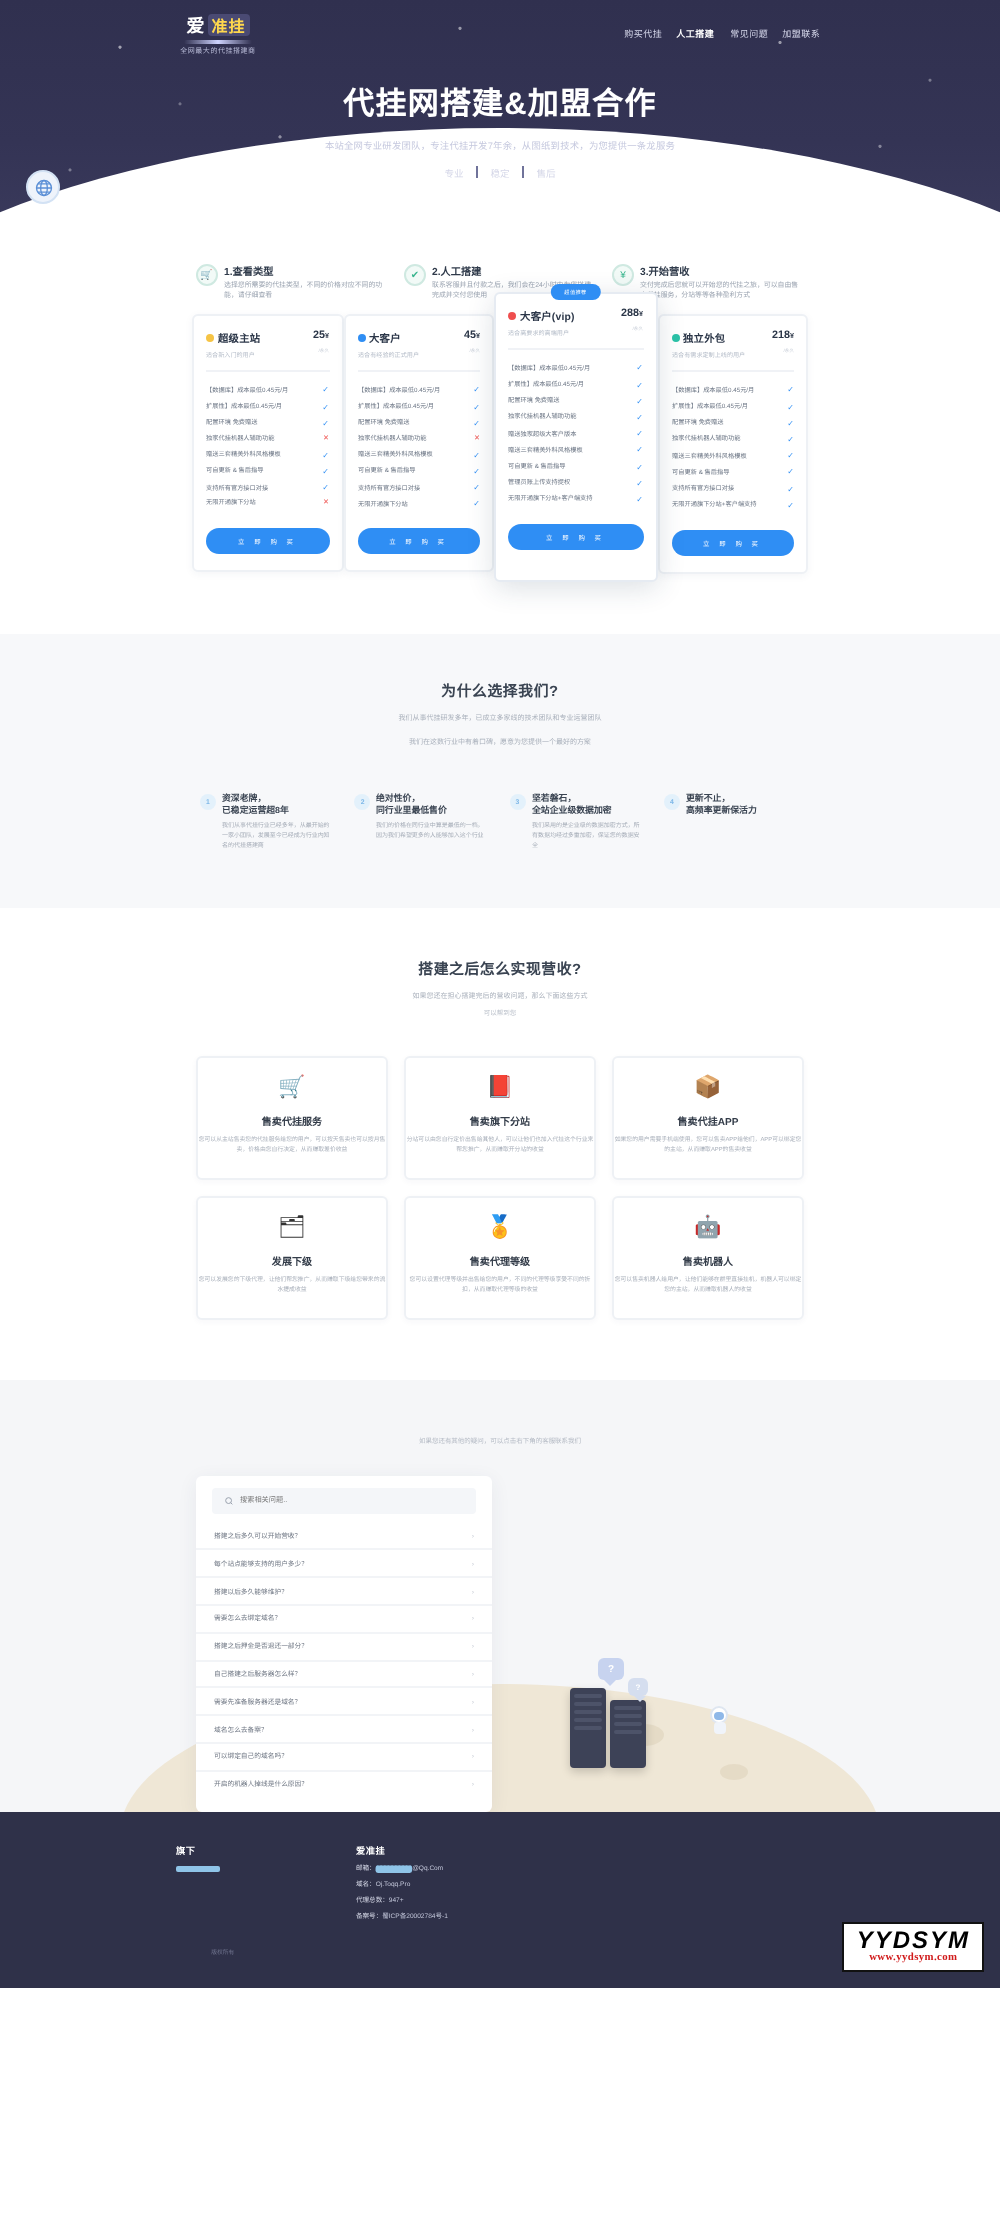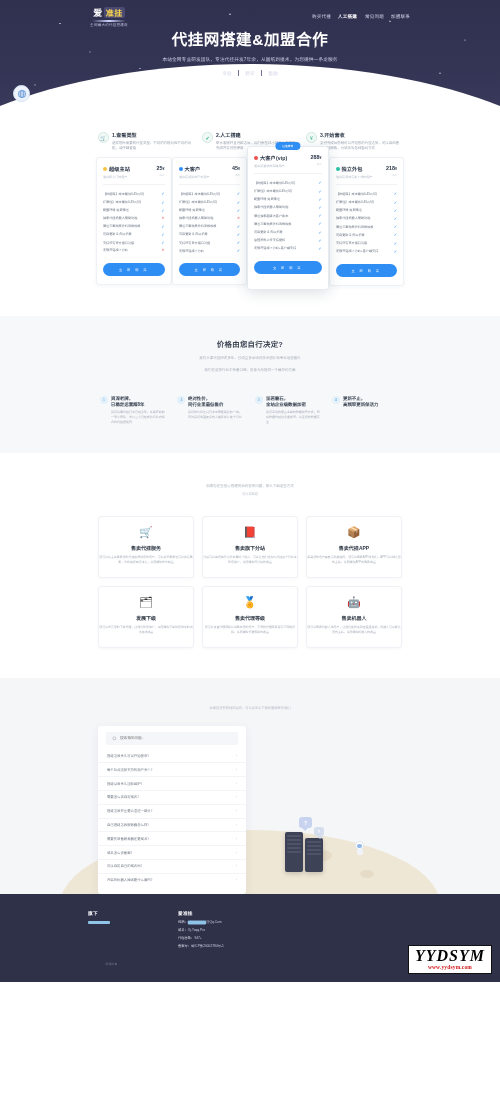--- a/index.html
+++ b/index.html
@@ -69,21 +69,21 @@
   .nav { display:flex; gap:11px; align-items:center; }
   .nav-item {
     font-size:3.6px; color:#d7d9ec; letter-spacing:.2px;
     transform:scale(1.25); transform-origin:center;
     cursor:pointer; white-space:nowrap;
   }
   .nav-item.active { color:#fff; font-weight:700; }
 
   .hero-title {
     text-align:center; color:#fff; font-weight:700;
-    font-size:15.5px; letter-spacing:.6px; 
+    font-size:15.5px; letter-spacing:.6px; margin-top:12px;
   }
   .hero-desc {
     text-align:center; color:#c5c8de; font-size:3.9px;
     margin-top:7px; transform:scale(1.2); letter-spacing:.1px;
   }
   .hero-tags {
     display:flex; justify-content:center; align-items:center; gap:7px;
     margin-top:8px;
   }
   .hero-tag { font-size:4px; color:#d5d7e8; transform:scale(1.2); }
@@ -274,21 +274,21 @@
   .f-line { color:#c3c7da; font-size:2.7px; margin-top:4px; transform:scale(1.22); transform-origin:left center; }
   .f-line .f-key { color:#d8dbe9; }
   .f-line .f-mask { background:#8fc4e8; color:#8fc4e8; border-radius:1px; }
   .f-bottom { text-align:left; padding:14px 88px 16px 88px; color:#70748e; font-size:2.4px; transform:scale(1.2); transform-origin:left center; }
 
   .watermark {
     position:absolute; right:8px; bottom:8px; z-index:9;
     background:#fff; border:1px solid #111;
     padding:2px 6px 3px 6px; text-align:center; line-height:1;
   }
-  .wm-title { font-family:Liberation Serif, serif; font-weight:700; font-style:italic; font-size:16px; letter-spacing:1px; color:#000; }
+  .wm-title { font-family:Liberation Sans, sans-serif; font-weight:700; font-style:italic; font-size:12px; letter-spacing:1px; color:#000; }
   .wm-sub { font-family:"Liberation Serif","DejaVu Serif",serif; font-weight:700; font-size:5.4px; color:#d01919; margin-top:1px; letter-spacing:.2px; }
 </style>
 </head>
 <body>
 
 <div class="page">
 
   <section class="hero">
     <div class="hero-inner">
       <div class="topbar">
@@ -549,21 +549,21 @@
         </div>
         <div class="feat-row">
           <span class="feat-label">无限开通旗下分站+客户端支持</span>
           <span class="tick">✓</span>
         </div>
         <button class="pbtn">立 即 购 买</button>
       </div>
     </section>
 
   <section class="why">
-    <h2 class="sec-title">价格由您自行决定?</h2>
+    <h2 class="sec-title">为什么选择我们?</h2>
     <p class="sec-sub">我们从事代挂研发多年，已成立多家线的技术团队和专业运营团队</p>
     <p class="sec-sub">我们在这数行业中有着口碑，愿意为您提供一个最好的方案</p>
     <div class="why-grid" id="why-grid">
         <div class="why-col">
           <div class="why-num">1</div>
           <div>
             <div class="why-h">资深老牌，<br>已稳定运营超8年</div>
             <div class="why-p">我们从事代挂行业已经多年，从最开始的一家小团队，发展至今已经成为行业内知名的代挂搭建商</div>
           </div>
         </div>
@@ -584,20 +584,21 @@
         <div class="why-col">
           <div class="why-num">4</div>
           <div>
             <div class="why-h">更新不止，<br>高频率更新保活力</div>
           </div>
         </div>
       </div>
   </section>
 
   <section class="mon">
+    <h2 class="sec-title">搭建之后怎么实现营收?</h2>
     <p class="sec-sub">如果您还在担心搭建完后的营收问题，那么下面这些方式</p>
     <p class="mon-sub2">可以帮到您</p>
     <div class="mon-grid" id="mon-grid">
         <div class="mcard">
           <div class="mico">🛒</div>
           <div class="mtitle">售卖代挂服务</div>
           <div class="mdesc">您可以从主站售卖您的代挂服务给您的用户，可以按天售卖也可以按月售卖，价格由您自行决定，从而赚取差价收益</div>
         </div>
         <div class="mcard">
           <div class="mico">📕</div>

